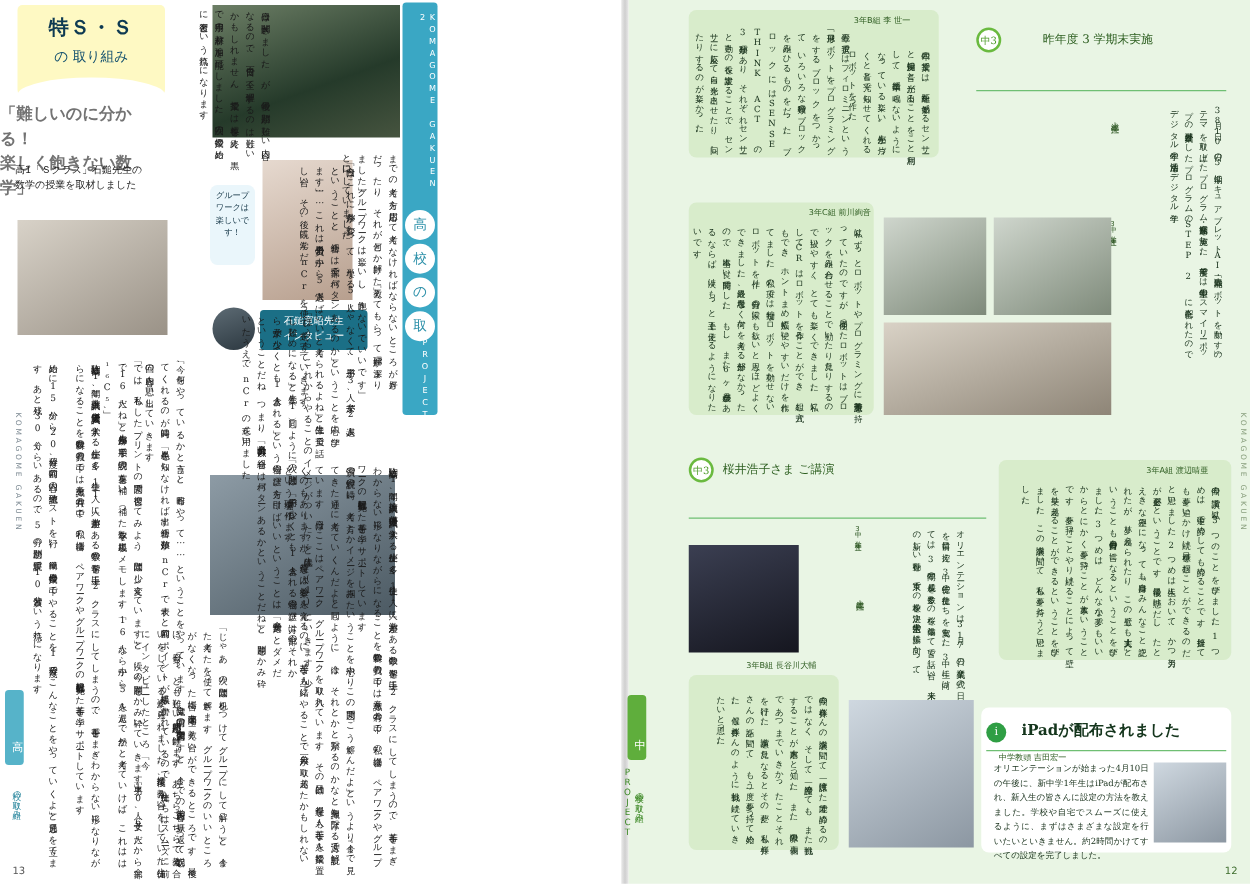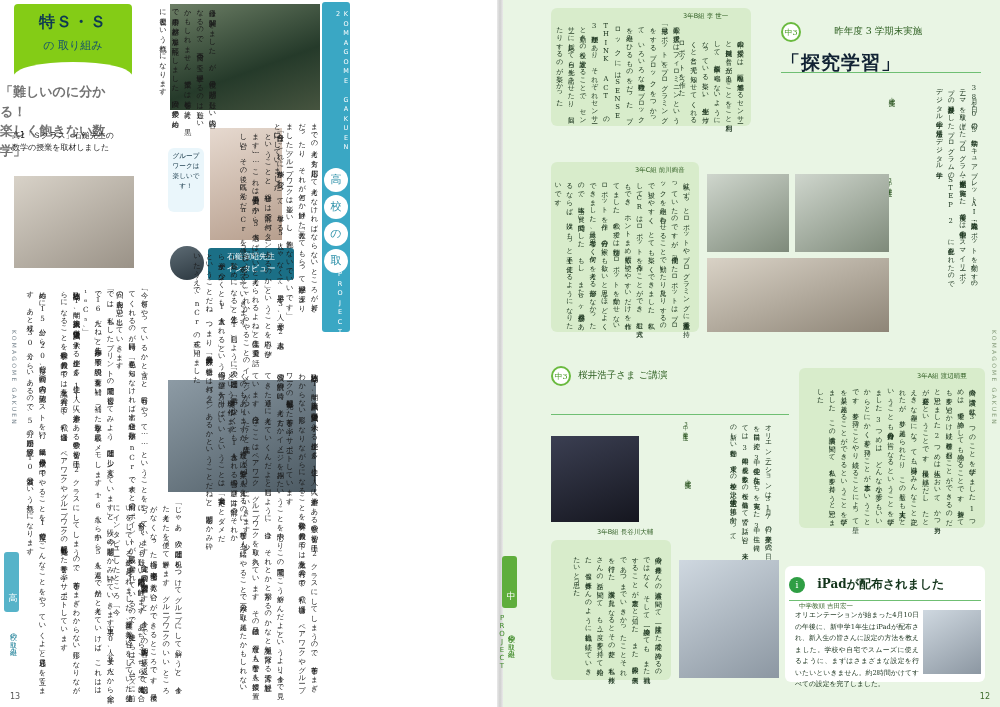--- a/index.html
+++ b/index.html
@@ -15,21 +15,21 @@
   .page { position:absolute; top:0; left:0; width:1000px; height:707px; }
   .spread-bg { position:absolute; inset:0; background:#ffffff; }
   .gutter { position:absolute; left:497px; top:0; width:6px; height:707px;
     background:linear-gradient(to right,#e9e9e9,#cfcfcf,#e9e9e9); }
 
   
   .lp { position:absolute; left:0; top:0; width:500px; height:707px; background:#fff; }
 
   .tokuSS {
     position:absolute; left:14px; top:4px; width:118px; height:72px;
-    background:#84cc16; border-radius:4px;
+    background:#fef9c3; border-radius:4px;
   }
   .tokuSS .t1 { position:absolute; top:8px; left:0; width:100%; text-align:center;
     font-size:16px; font-weight:bold; letter-spacing:1px; color:#0e3a52;
     font-family:"DejaVu Serif","Liberation Serif",serif;}
   .tokuSS .t2 { position:absolute; top:34px; left:0; width:100%; text-align:center;
     font-size:11px; color:#13506e; font-family:"DejaVu Serif","Liberation Serif",serif;}
   .tokuSS .wave { position:absolute; bottom:0; left:0; width:100%; height:14px;
     background:#ffffff; border-radius:50% 50% 0 0 / 100% 100% 0 0; }
 
   .lp-head1 { position:absolute; left:0; top:82px; width:128px;
@@ -227,40 +227,39 @@
     <div class="proj-v">PROJECT</div>
   </div>
 
   <div class="gutter"></div>
 
   <div class="rp">
 
     <div style="position:absolute; left:278px; top:22px; width:200px;">
       <span class="chu-badge">中3</span>
       <span class="rp-h-sub" style="margin-left:5px;padding-left:26px;">昨年度 3 学期末実施</span>
-      <div class="rp-h-main" style="margin-top:8px;">「探究学習」</div>
     </div>
     <div class="hdr-line" style="left:278px; top:72px; width:200px;"></div>
 
     <div class="greenbox" style="left:48px; top:8px; width:200px; height:118px;"></div>
     <div class="namechip" style="left:180px; top:12px;">
       <span>3年B組</span>
       <b>李 世一</b>
     </div>
     <div class="gtext" style="position:absolute; left:58px; top:22px; width:120px; height:98px;">五年の選択ではフィロミニンという「球形ロボット」をプログラミングをするブロックをつかって、いろいろな種類のブロックを組みひるものをだった。ブロックにはSENSE THINK ACT の3種類があり、それぞれセンサーと動きの役を設定することで、センサーに反応して自ら光を出させたり、回したりするのが楽しかった。</div>
     <div class="gtext" style="position:absolute; left:184px; top:36px; width:58px; height:84px;">四年の授業では、距離を感知するセンサーと反対側に音と光が出ることをこと利用して、授業中に鳴らないようになっている楽しい。先生が片づくと音と光で知らせてくれるロボットを作った。</div>
 
     <div class="gtext" style="position:absolute; left:404px; top:84px; width:72px; height:200px;">3月8日10日の3学期に「キュアブレットAI・人工知能」「ロボットを動かす」のテーマを取り上げたプログラム・探究活動を実施した。前年度では集中型のスマイリーポップの課外授業としたプログラムのSTEP 2 に配合されたのでデジタル学年の活用法をデジタル学年</div>
     <div class="vname" style="position:absolute; left:384px; top:92px; height:80px;">
       <span>上総美江</span>
     </div>
     <div class="vname" style="position:absolute; left:384px; top:176px; height:60px; font-size:5.5px;">中3学年主任</div>
 
     <div class="greenbox" style="left:48px; top:162px; width:148px; height:170px;"></div>
-    <div class="namechip" style="left:132px; top:166px;text-align:center;">
+    <div class="namechip" style="left:144px; top:166px;text-align:center;">
       <span>3年C組</span>
       <b>前川絢音</b>
     </div>
     <div class="gtext" style="position:absolute; left:56px; top:178px; width:132px; height:148px;">私はずっとロボットやプログラミングに苦手意識を持っていたのですが、今回使ったロボットはブロックを組み合わせることで動いたり見たりするので扱いやすく、とても楽しくできました。私にしてCRはロボットを作ることができ、組む方式もでき、ホントまめ幅広く使いやすいだけを作れてました。私の班では特別なロボットを動かせないロボットを作り、自分の家にも欲しいと思うほどよくできました。最終、思考なく何かを考える部分がなかったので、本当に良い時間でした。もし、また6ヶ月機会があるならば、次はもっと上手く使えるようになりたいです。</div>
 
     <div class="photo p-robot" style="left:204px; top:174px; width:82px; height:78px;"></div>
     <div class="photo p-robot" style="left:292px; top:174px; width:94px; height:78px;"></div>
     <div class="photo p-boy" style="left:204px; top:258px; width:182px; height:74px;"></div>
 
     <div style="position:absolute; left:48px; top:366px; width:240px;">

